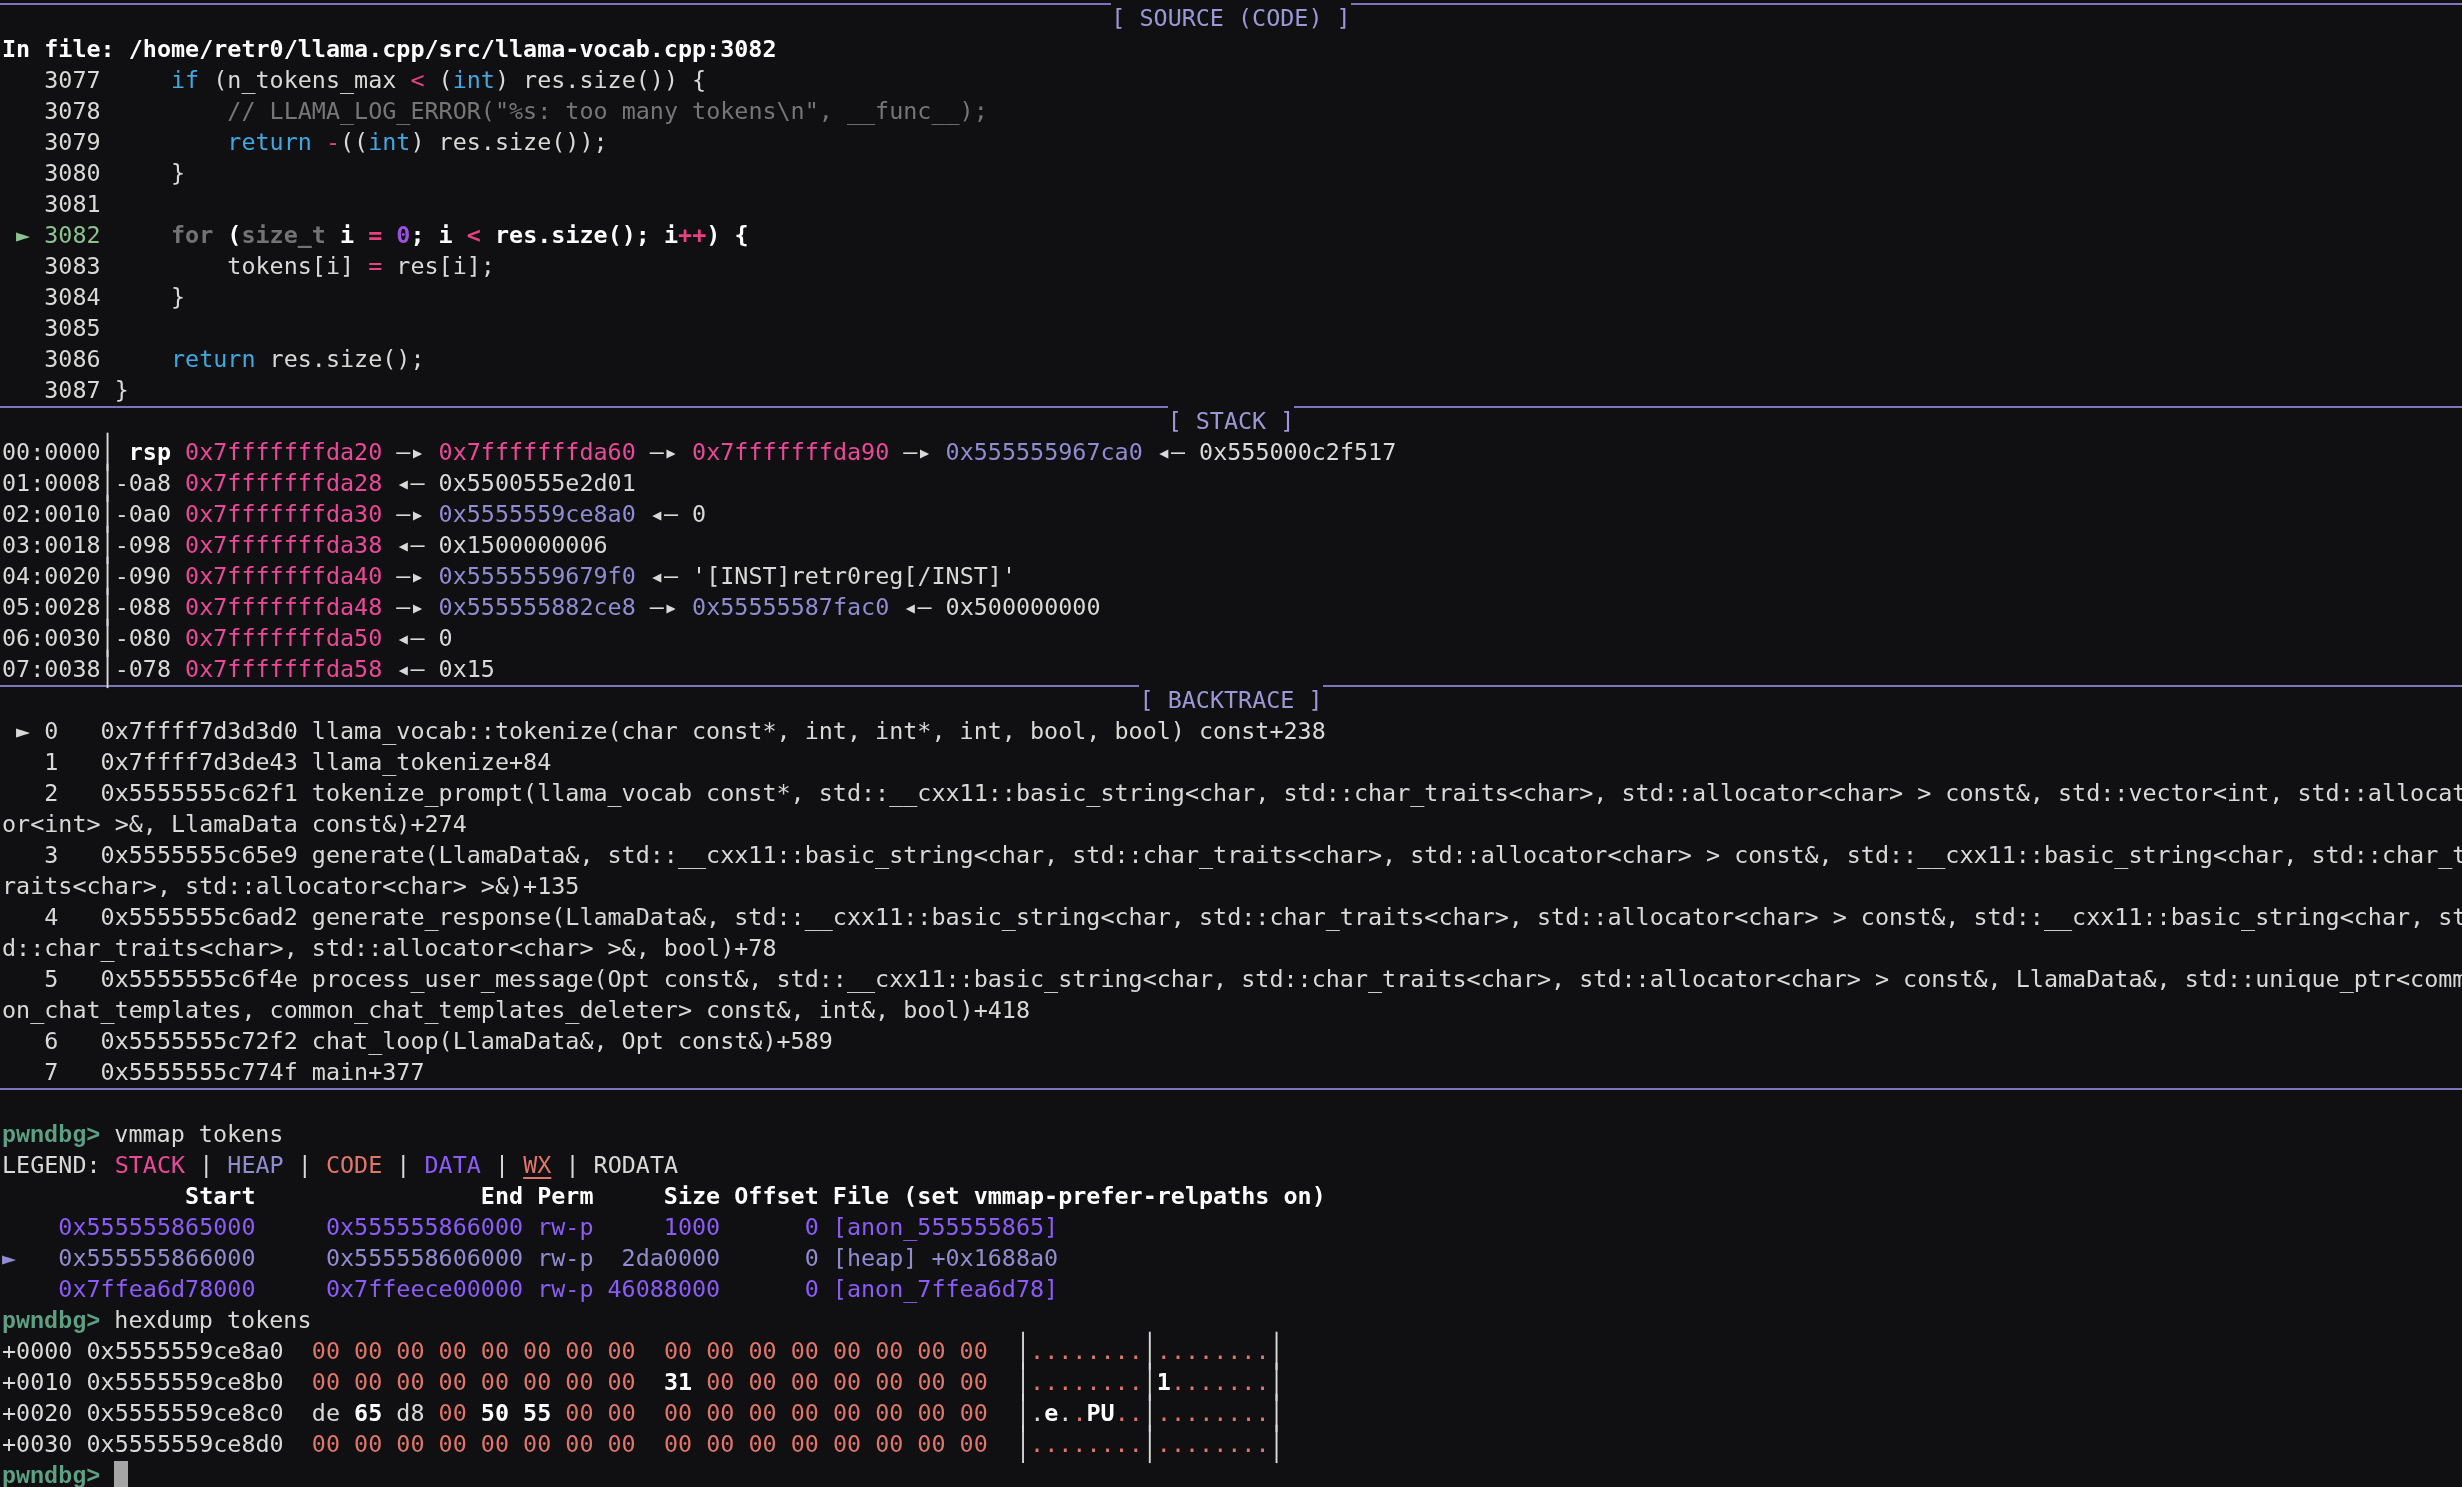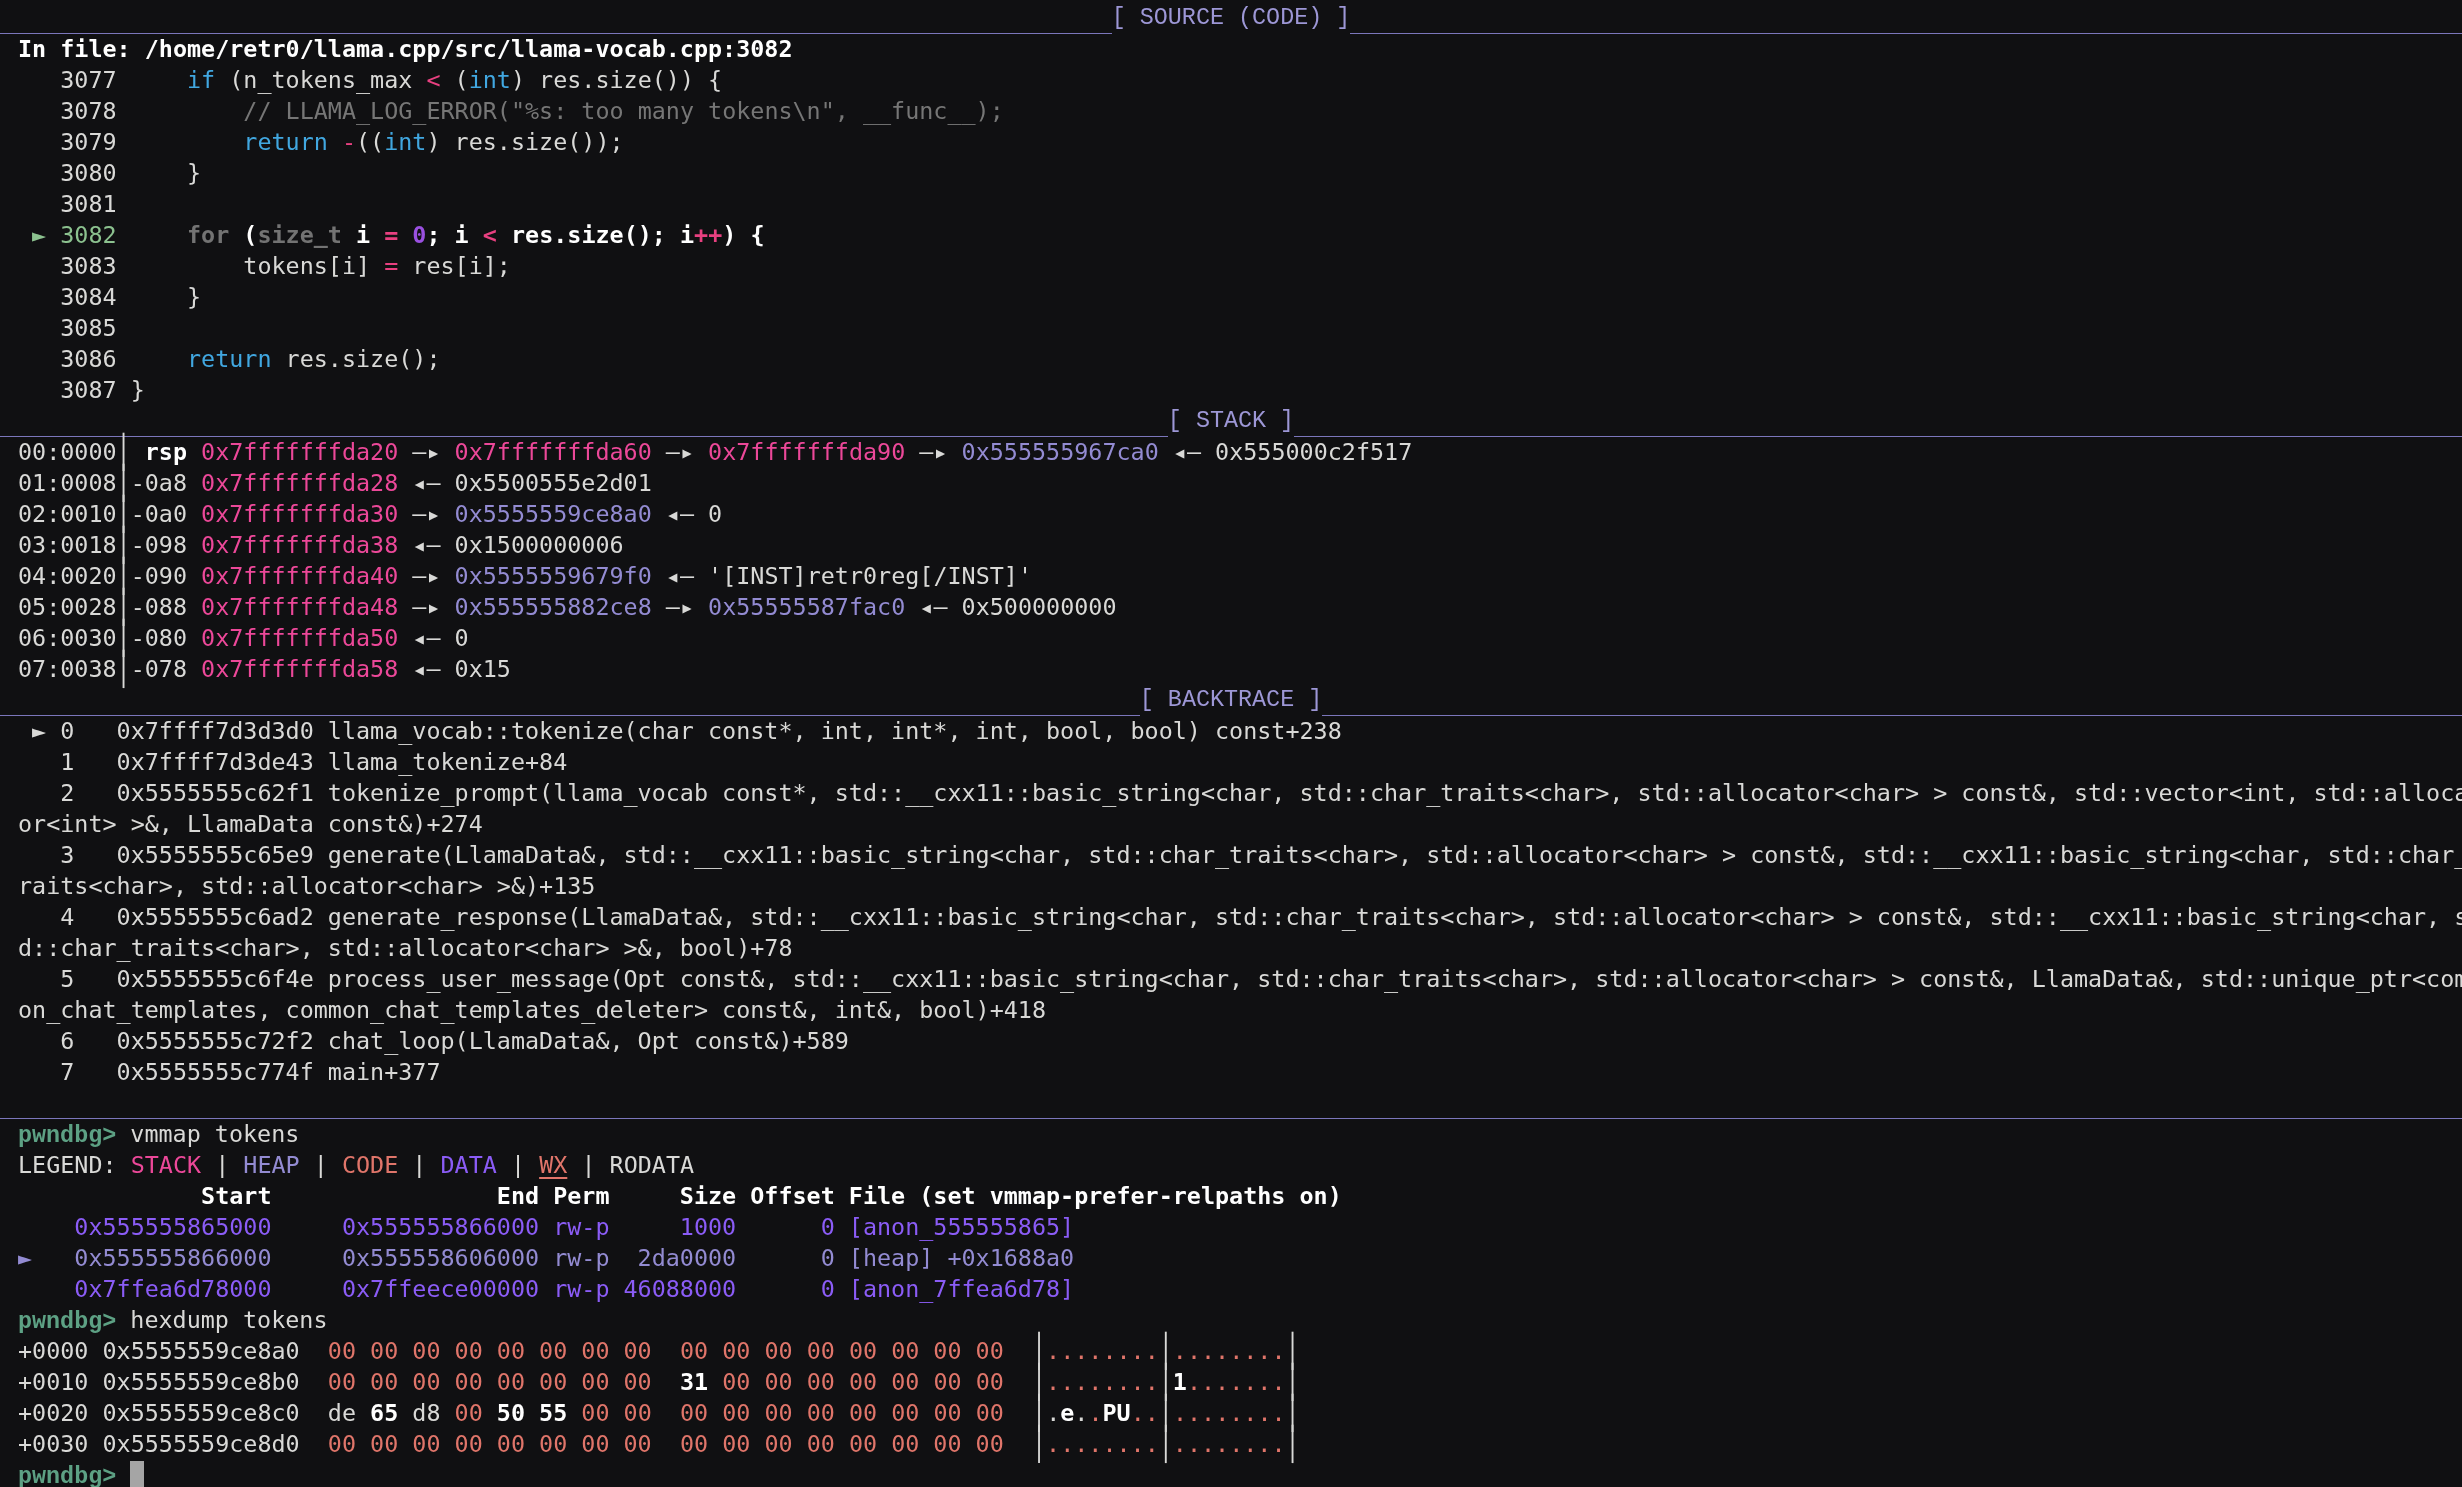--- a/index.html
+++ b/index.html
@@ -6,23 +6,23 @@
   body{width:2462px;height:1488px;overflow:hidden;}
   .term{
     font-family:"DejaVu Sans Mono",monospace;
     font-size:23.4px;
     line-height:31px;
     color:#d9d9d7;
     white-space:pre;
     padding-top:3.3px;
     font-variant-ligatures:none;
   }
-  .line{height:31px;padding-left:18px;}
+  .line{height:31px;padding-left:2px;}
   
-  .hr{display:flex;align-items:flex-end;height:31px;font-family:Liberation Mono, monospace;}
+  .hr{display:flex;align-items:flex-start;height:31px;}
   .hr-line{flex:1;height:1.6px;background:#7b76bb;}
   .hr-label{color:#9d97d6;}
   
   .b{color:#ffffff;font-weight:bold;}
   .bold{font-weight:bold;color:#ffffff;}
   .kw{color:#41a7e0;}
   .op{color:#e84080;}
   .num{color:#9a50e0;}
   .cm{color:#767676;}
   .ln{color:#8cc28f;font-weight:normal;}

